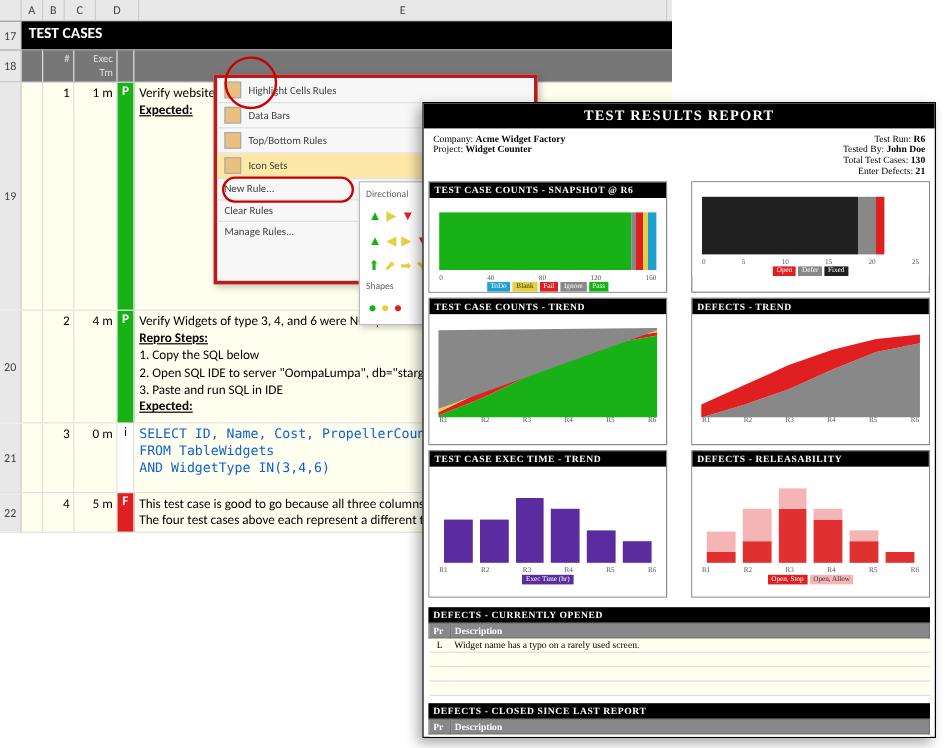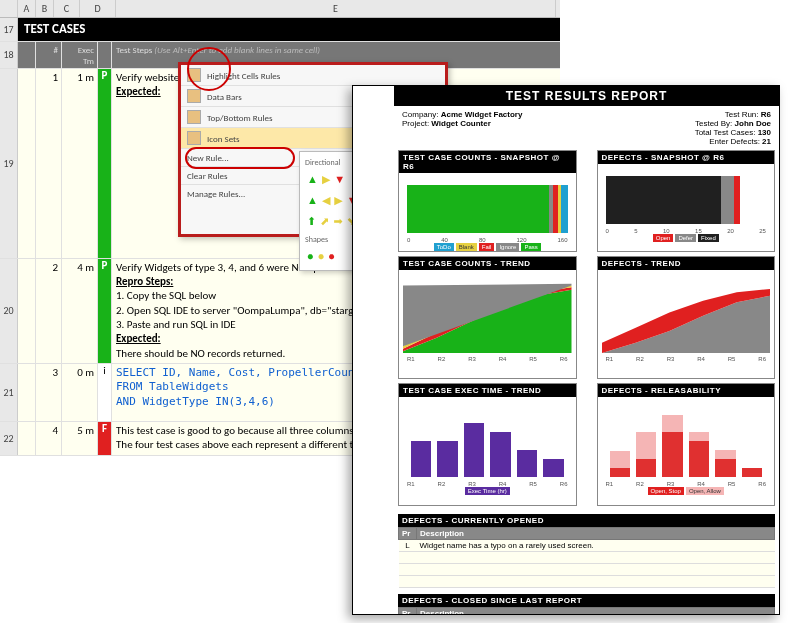--- a/index.html
+++ b/index.html
@@ -30,21 +30,21 @@
   .sql{font-family:Consolas,monospace;color:#1060d0;font-size:11px;}
 
   .ribbon-popup{position:absolute; top:62px; left:178px; width:270px; height:175px; background:#f7f7f7; border:3px solid #b91c1c; box-shadow:2px 2px 6px rgba(0,0,0,.25); font-size:9px; color:#444;}
   .ribbon-popup .blk{padding:3px 6px;border-bottom:1px solid #e0e0e0;display:flex;align-items:center;gap:6px;}
   .ribbon-popup .cfico{width:14px;height:14px;background:#e8c080;border:1px solid #aaa;}
   .ribbon-popup .arrset{display:flex;gap:4px;flex-wrap:wrap;padding:4px;}
   .ribbon-popup .arrset span{font-size:11px;}
   .red-circle{position:absolute;border:2px solid #c00;border-radius:50%;}
 
   
-  .report{position:absolute; top:85px; left:352px; width:428px; height:530px; background:#fff; border:1px solid #000; box-shadow:-4px 4px 10px rgba(0,0,0,.35); font-family:Liberation Sans, sans-serif; font-size:9px; overflow:hidden;padding-left:41px;}
+  .report{position:absolute; top:85px; left:352px; width:428px; height:530px; background:#fff; border:1px solid #000; box-shadow:-4px 4px 10px rgba(0,0,0,.35); font-family:Liberation Serif, serif; font-size:9px; overflow:hidden;}
   .report .title{background:#000;color:#fff;text-align:center;font-weight:bold;font-size:12px;padding:3px 0;letter-spacing:1px;}
   .report .meta{display:flex;justify-content:space-between;padding:4px 8px;font-size:8px;}
   .report .meta b{font-weight:bold;}
 
   .secbar{background:#000;color:#fff;font-weight:bold;font-size:8px;padding:2px 4px;letter-spacing:.5px;}
   .pair{display:flex;gap:20px;padding:0 4px 4px;}
   .pair>div{flex:1;border:1px solid #888;}
   .chart{height:78px;position:relative;background:#fff;padding:4px;}
   .chart-lg{height:108px;}
 
@@ -84,21 +84,20 @@
     <div class="rh">17</div>
     <div class="c-e hdr" style="flex:1;padding:3px 6px;font-size:13px">TEST CASES</div>
   </div>
 
   <div class="row subhdr">
     <div class="rh">18</div>
     <div class="c-a"></div>
     <div class="c-b">#</div>
     <div class="c-c">Exec Tm</div>
     <div class="c-stat"></div>
-    <div class="c-e"><span>Test Steps</span> <i style="color:#bbb">(Use Alt+Enter to add blank lines in same cell)</i></div>
   </div>
 
   <div class="row" style="min-height:190px">
     <div class="rh">19</div>
     <div class="c-a"></div>
     <div class="c-b">1</div>
     <div class="c-c">1 m</div>
     <div class="c-stat stat-P">P</div>
     <div class="c-e steps">
       <div>Verify website has Widget displayed in the proper location</div>
@@ -112,21 +111,20 @@
     <div class="c-b">2</div>
     <div class="c-c">4 m</div>
     <div class="c-stat stat-P">P</div>
     <div class="c-e steps">
       <div>Verify Widgets of type 3, 4, and 6 were NOT purchased in</div>
       <div class="underline" style="text-decoration:underline">Repro Steps:</div>
       <div>1. Copy the SQL below</div>
       <div>2. Open SQL IDE to server "OompaLumpa", db="stargate"</div>
       <div>3. Paste and run SQL in IDE</div>
       <div class="underline">Expected:</div>
-      <div>There should be NO records returned.</div>
     </div>
   </div>
 
   <div class="row" style="min-height:58px">
     <div class="rh">21</div>
     <div class="c-a"></div>
     <div class="c-b">3</div>
     <div class="c-c">0 m</div>
     <div class="c-stat stat-i">i</div>
     <div class="c-e sql">
@@ -243,21 +241,20 @@
         <div class="legend">
           <span style="background:#20a0d0">ToDo</span>
           <span style="background:#e6d040;color:#333">Blank</span>
           <span style="background:#e02020">Fail</span>
           <span style="background:#888">Ignore</span>
           <span style="background:#18b218">Pass</span>
         </div>
       </div>
     </div>
     <div>
-      <div class="secbar">DEFECTS - SNAPSHOT @ R6</div>
       <div class="chart">
         <div class="snap">
           <div style="background:#202020;flex:18"></div>
           <div style="background:#888;flex:2"></div>
           <div style="background:#e02020;flex:1"></div>
           <div style="flex:4"></div>
         </div>
         <div class="xticks">
             <span>0</span>
             <span>5</span>

